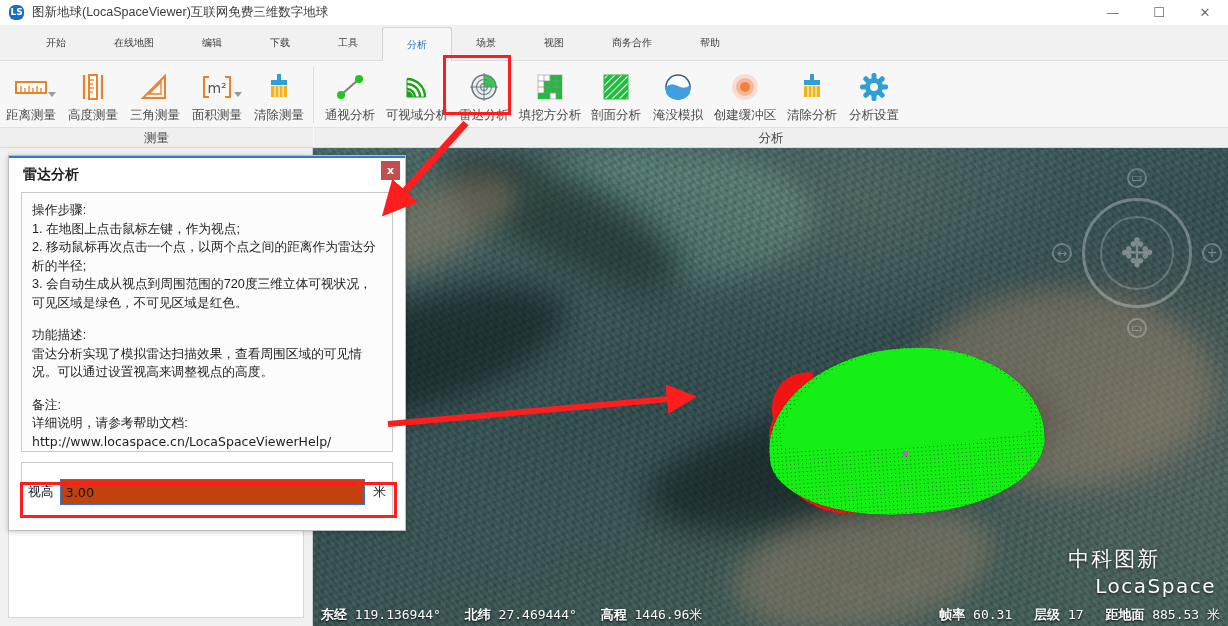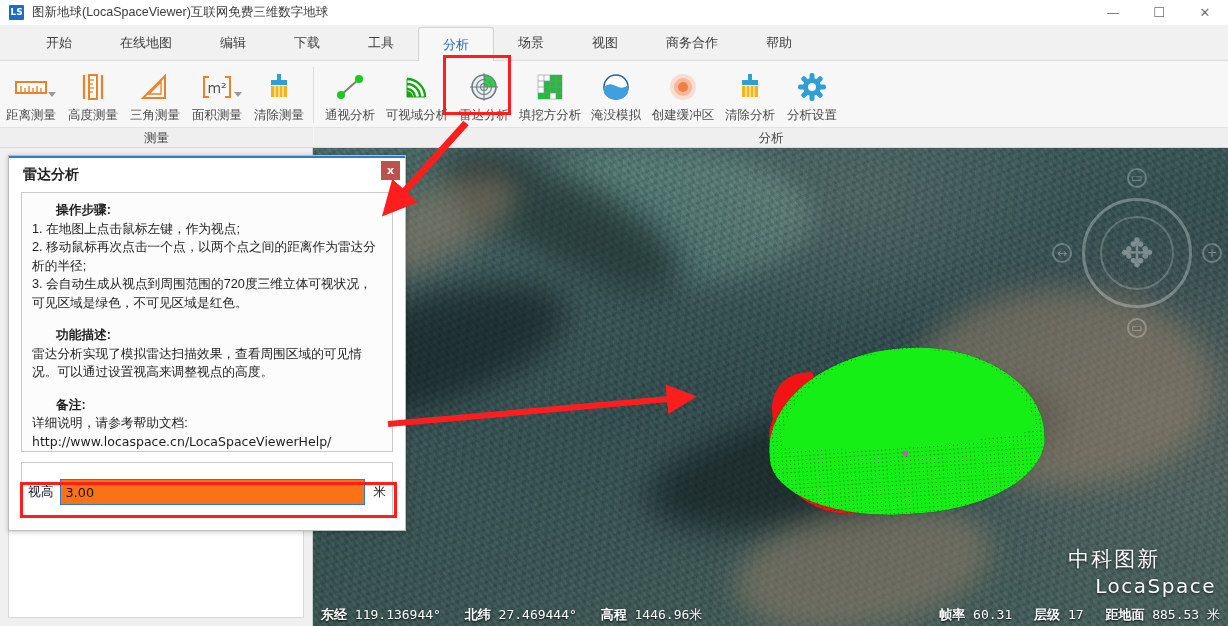--- a/index.html
+++ b/index.html
@@ -12,40 +12,40 @@
   #app { position: relative; width: 1228px; height: 626px; }
 
   
   .titlebar {
     position: absolute; left: 0; top: 0; width: 1228px; height: 25px;
     background: #ffffff; display: flex; align-items: center;
   }
   .app-logo {
     width: 15px; height: 15px; margin-left: 9px; margin-right: 8px;
     background: #1a6fc4; color: #fff; font-size: 9px; line-height: 15px;
-    text-align: center; font-weight: bold; border-radius: 1px;
+    text-align: center; font-weight: bold; border-radius: 6px;
     font-family: "DejaVu Sans", sans-serif;
   }
   .app-title { font-size: 12.5px; color: #3b3b3b; letter-spacing: 0px; }
   .winbtns { position: absolute; right: 0; top: 0; height: 25px; display: flex; }
   .winbtn {
     width: 46px; height: 25px; display: flex; align-items: center;
     justify-content: center; color: #6d6d6d; font-size: 13px;
     font-family: "DejaVu Sans", sans-serif;
   }
 
   
   .menubar {
     position: absolute; left: 0; top: 25px; width: 1228px; height: 36px;
     background: #f1f1f1; border-bottom: 1px solid #dcdcdc;
   }
   .menutabs { display: flex; align-items: stretch; height: 36px; padding-left: 22px; }
   .menutab {
     padding: 8px 24px; display: flex; align-items: center;
-    font-size: 13px; color: #404040; position: relative;
+    font-size: 10px; color: #404040; position: relative;
   }
   .menutab.active {
     background: #f7f7f7; color: #1a6fc4;
     border: 1px solid #d2d2d2; border-bottom: 1px solid #f7f7f7;
     border-radius: 3px 3px 0 0; margin-top: 2px; height: 35px;
   }
 
   
   .ribbon {
     position: absolute; left: 0; top: 61px; width: 1228px; height: 87px;
@@ -221,39 +221,39 @@
     font-family: "DejaVu Sans", sans-serif;
   }
   .dlg-body {
     position: absolute; left: 12px; top: 36px; right: 12px; height: 260px;
     border: 1px solid #c9c9c9; background: #fcfcfc;
     padding: 8px 10px; overflow: hidden;
   }
   .dlg-body p {
     font-size: 12.7px; color: #1e1e1e; line-height: 18.5px; margin: 0;
   }
-  .dlg-body .hd { font-weight: bold; margin-left: 24px; }
+  .dlg-body .hd { font-weight: normal; }
   .dlg-body .gap { height: 14px; }
   .dlg-body .url { font-family: "DejaVu Sans", sans-serif; font-size: 12.5px; }
 
   .fieldset {
     position: absolute; left: 12px; top: 306px; right: 12px; height: 56px;
     border: 1px solid #c9c9c9;
   }
   .fieldset-legend {
     position: absolute; left: 8px; top: -9px; background: #fff;
     padding: 0 4px; font-size: 12.5px; color: #2b2b2b;
   }
   .field-row {
     position: absolute; left: 6px; top: 16px; right: 6px;
     display: flex; align-items: center;
   }
   .field-label { font-size: 12.8px; color: #0f172a; margin-right: 6px; }
   .field-input {
-    flex: 1; height: 26px; border: 1px solid #2b7ad4; background: #f97316;
+    flex: 1; height: 26px; border: 1px solid #2b7ad4; background: #c2410c;
     font-size: 12.8px; color: #111; padding: 0 5px; outline: none;
     font-family: "DejaVu Sans", sans-serif;
   }
   .field-unit { font-size: 12.8px; color: #222; margin-left: 8px; }
 
   
   .hl-box { position: absolute; border: 3px solid #ff1d1d; pointer-events: none; }
   .hl-radar { left: 443px; top: 55px; width: 68px; height: 60px; }
   .hl-field { left: 20px; top: 482px; width: 377px; height: 36px; }
   .annot-svg { position: absolute; left: 0; top: 0; width: 1228px; height: 626px; pointer-events: none; }
@@ -437,20 +437,34 @@
                   <line x1="20" y1="2" x2="20" y2="26"></line>
                 <line x1="2" y1="8" x2="26" y2="8"></line>
                   <line x1="2" y1="14" x2="26" y2="14"></line>
                   <line x1="2" y1="20" x2="26" y2="20"></line>
               </g>
             </svg>
           </div>
           <div class="lbl">填挖方分析</div>
         </div>
 
+        <div class="rbtn">
+          <div class="ico">
+            <svg width="28" height="28" viewBox="0 0 28 28">
+              <defs>
+                <pattern id="hatch" width="5" height="5" patternUnits="userSpaceOnUse" patternTransform="rotate(45)">
+                  <rect width="5" height="5" fill="#1fbd3d"></rect>
+                  <line x1="0" y1="0" x2="0" y2="5" stroke="#ffffff" stroke-width="2"></line>
+                </pattern>
+              </defs>
+              <rect x="2" y="2" width="24" height="24" fill="url(#hatch)" stroke="#1fbd3d" stroke-width="1"></rect>
+            </svg>
+          </div>
+          <div class="lbl">剖面分析</div>
+        </div>
 
         <div class="rbtn">
           <div class="ico">
             <svg width="30" height="30" viewBox="0 0 30 30">
               <circle cx="15" cy="15" r="12" fill="#ffffff" stroke="#2b5f8f" stroke-width="1.6"></circle>
               <path d="M3 15 Q8 10 15 14 Q22 18 27 13 L27 21 A12 12 0 0 1 15 27 A12 12 0 0 1 3 21 Z" fill="#3f9fe0"></path>
             </svg>
           </div>
           <div class="lbl">淹没模拟</div>
         </div>

